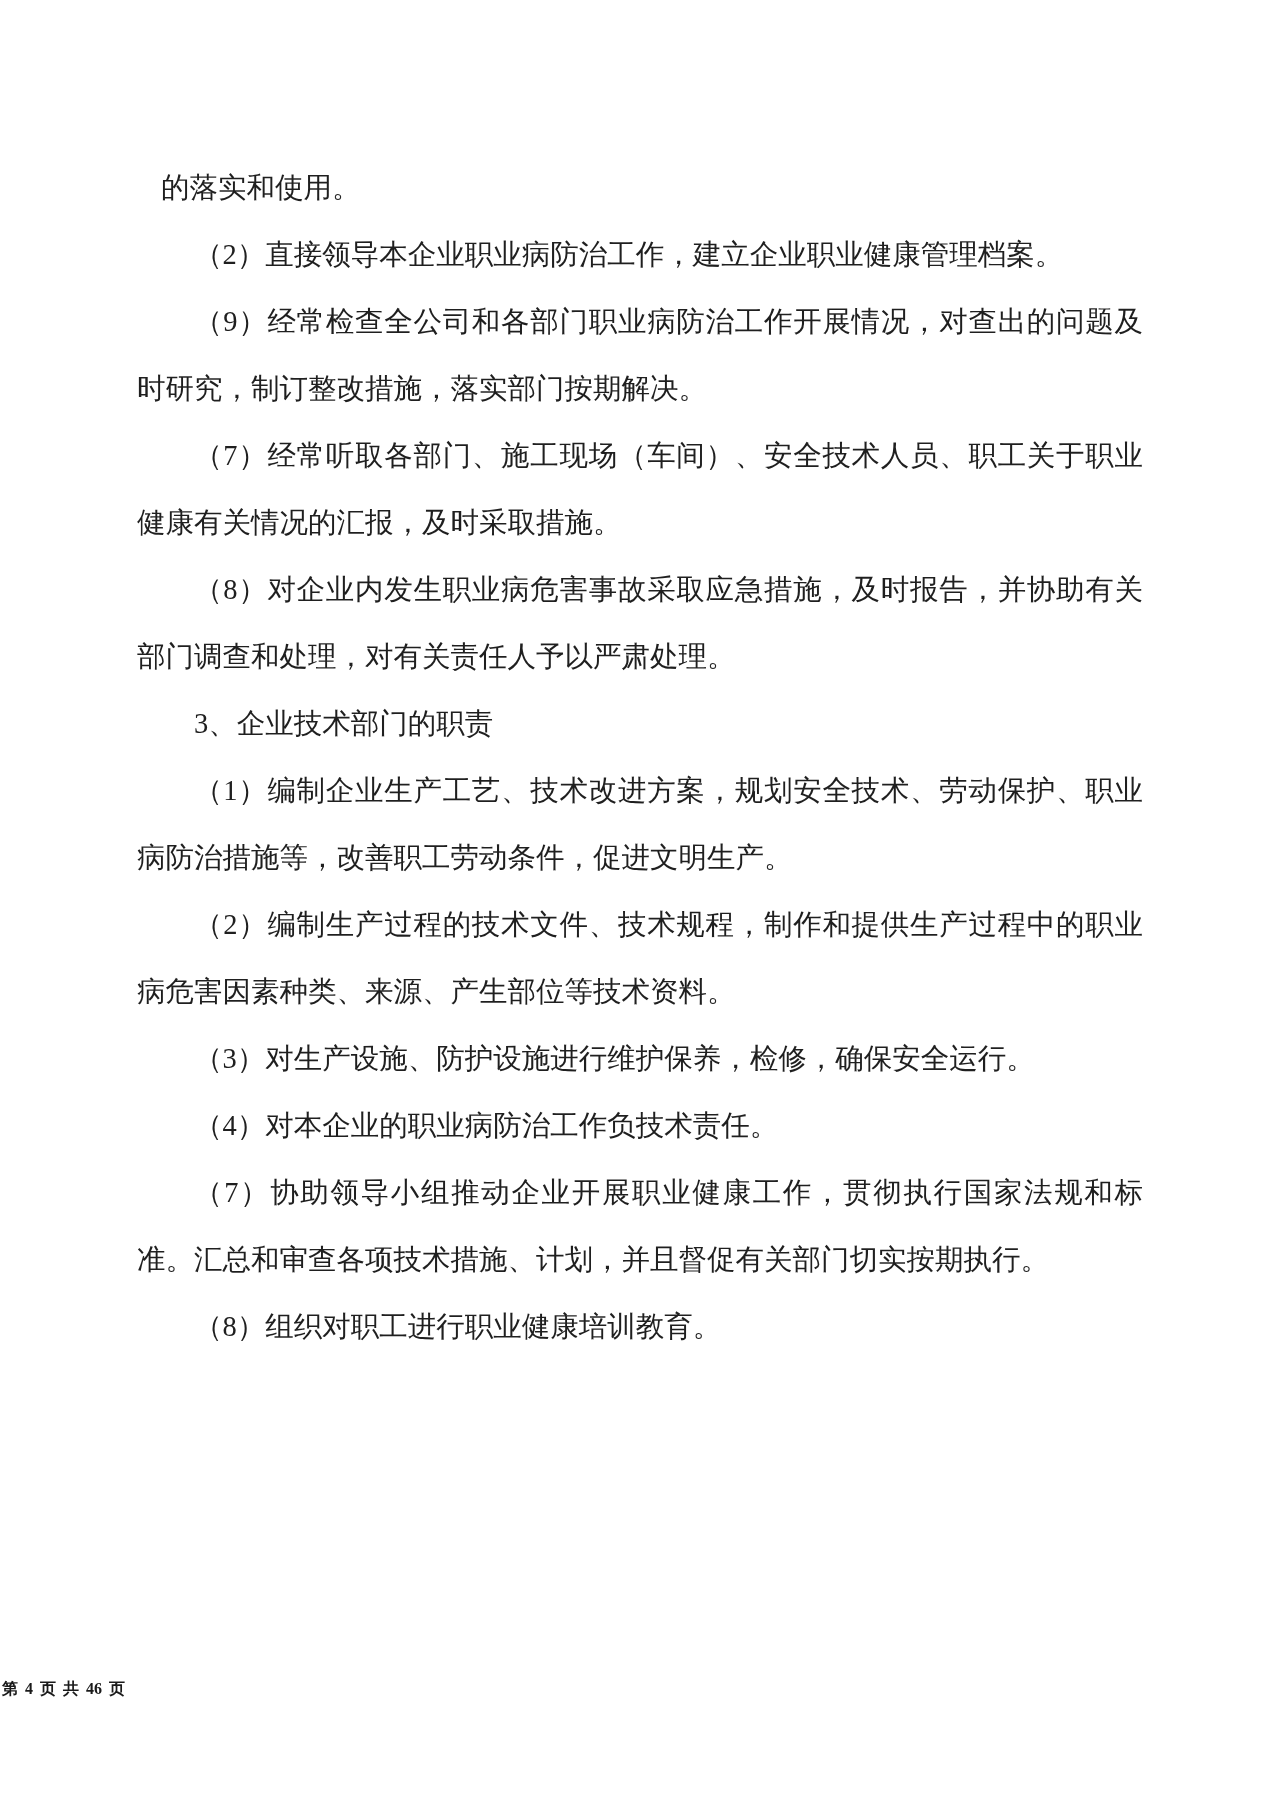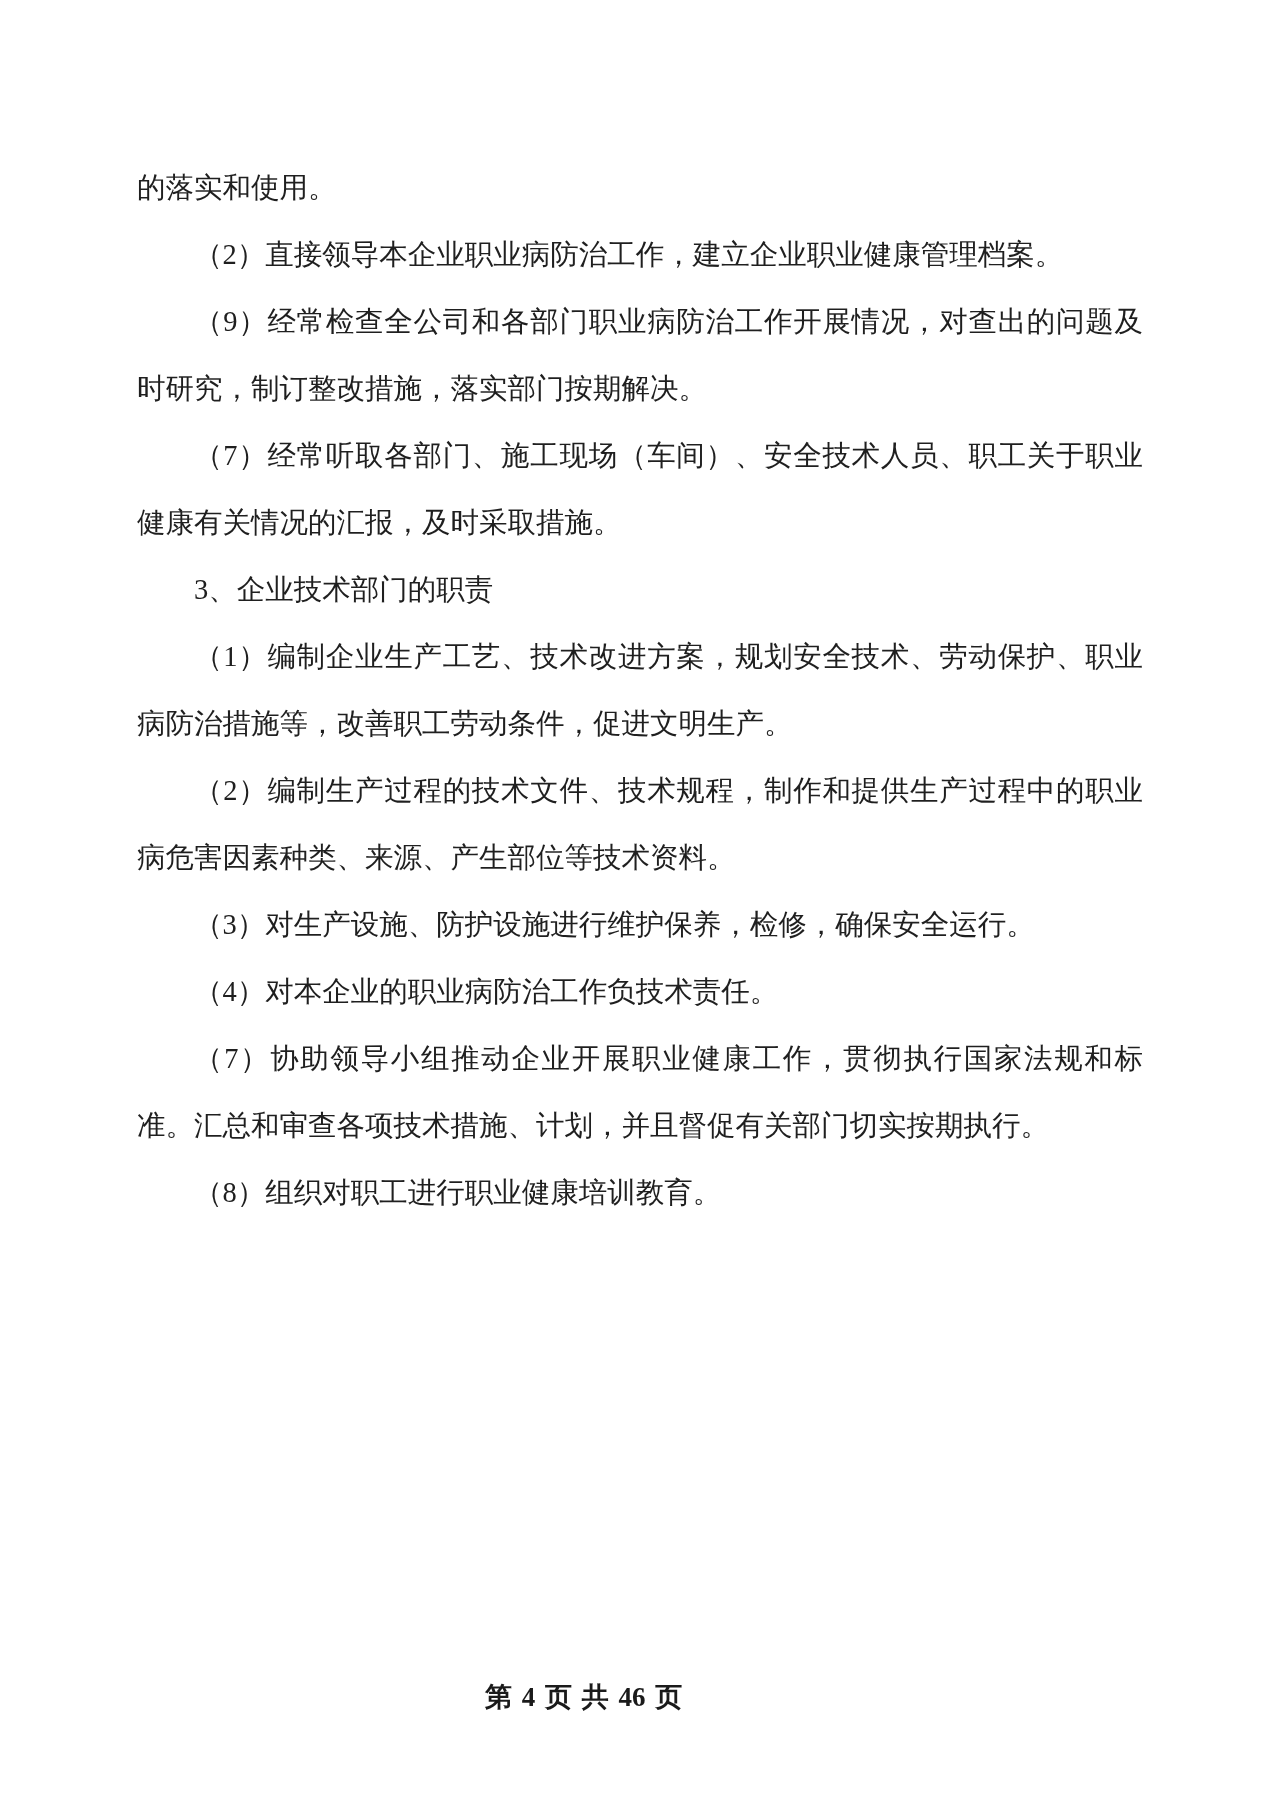--- a/index.html
+++ b/index.html
@@ -25,42 +25,44 @@
     line-height: 67px;
     text-align: justify;
   }
   .para {
     margin: 0;
     padding: 0;
     text-indent: 2em;
   }
   .para.no-indent {
     text-indent: 0;
+    margin-left: 24px;
   }
   .footer {
     position: absolute;
     top: 1679px;
-    left: 11px;
+    left: 2px;
     width: 1145px;
-    text-align: center;
-    font-size: 27px;
+    text-align: left;
+    font-size: 16px;
     font-weight: bold;
     word-spacing: 3px;
     color: #1a1a1a;
   }
 </style>
 </head>
 <body>
 
 <div class="page">
   <div class="content">
     <p class="para no-indent">的落实和使用。</p>
     <p class="para">（2）直接领导本企业职业病防治工作，建立企业职业健康管理档案。</p>
     <p class="para">（9）经常检查全公司和各部门职业病防治工作开展情况，对查出的问题及时研究，制订整改措施，落实部门按期解决。</p>
     <p class="para">（7）经常听取各部门、施工现场（车间）、安全技术人员、职工关于职业健康有关情况的汇报，及时采取措施。</p>
+    <p class="para">（8）对企业内发生职业病危害事故采取应急措施，及时报告，并协助有关部门调查和处理，对有关责任人予以严肃处理。</p>
     <p class="para">3、企业技术部门的职责</p>
     <p class="para">（1）编制企业生产工艺、技术改进方案，规划安全技术、劳动保护、职业病防治措施等，改善职工劳动条件，促进文明生产。</p>
     <p class="para">（2）编制生产过程的技术文件、技术规程，制作和提供生产过程中的职业病危害因素种类、来源、产生部位等技术资料。</p>
     <p class="para">（3）对生产设施、防护设施进行维护保养，检修，确保安全运行。</p>
     <p class="para">（4）对本企业的职业病防治工作负技术责任。</p>
     <p class="para">（7）协助领导小组推动企业开展职业健康工作，贯彻执行国家法规和标准。汇总和审查各项技术措施、计划，并且督促有关部门切实按期执行。</p>
     <p class="para">（8）组织对职工进行职业健康培训教育。</p>
   </div>
   <div class="footer">
     <span>第 4 页 共 46 页</span>

